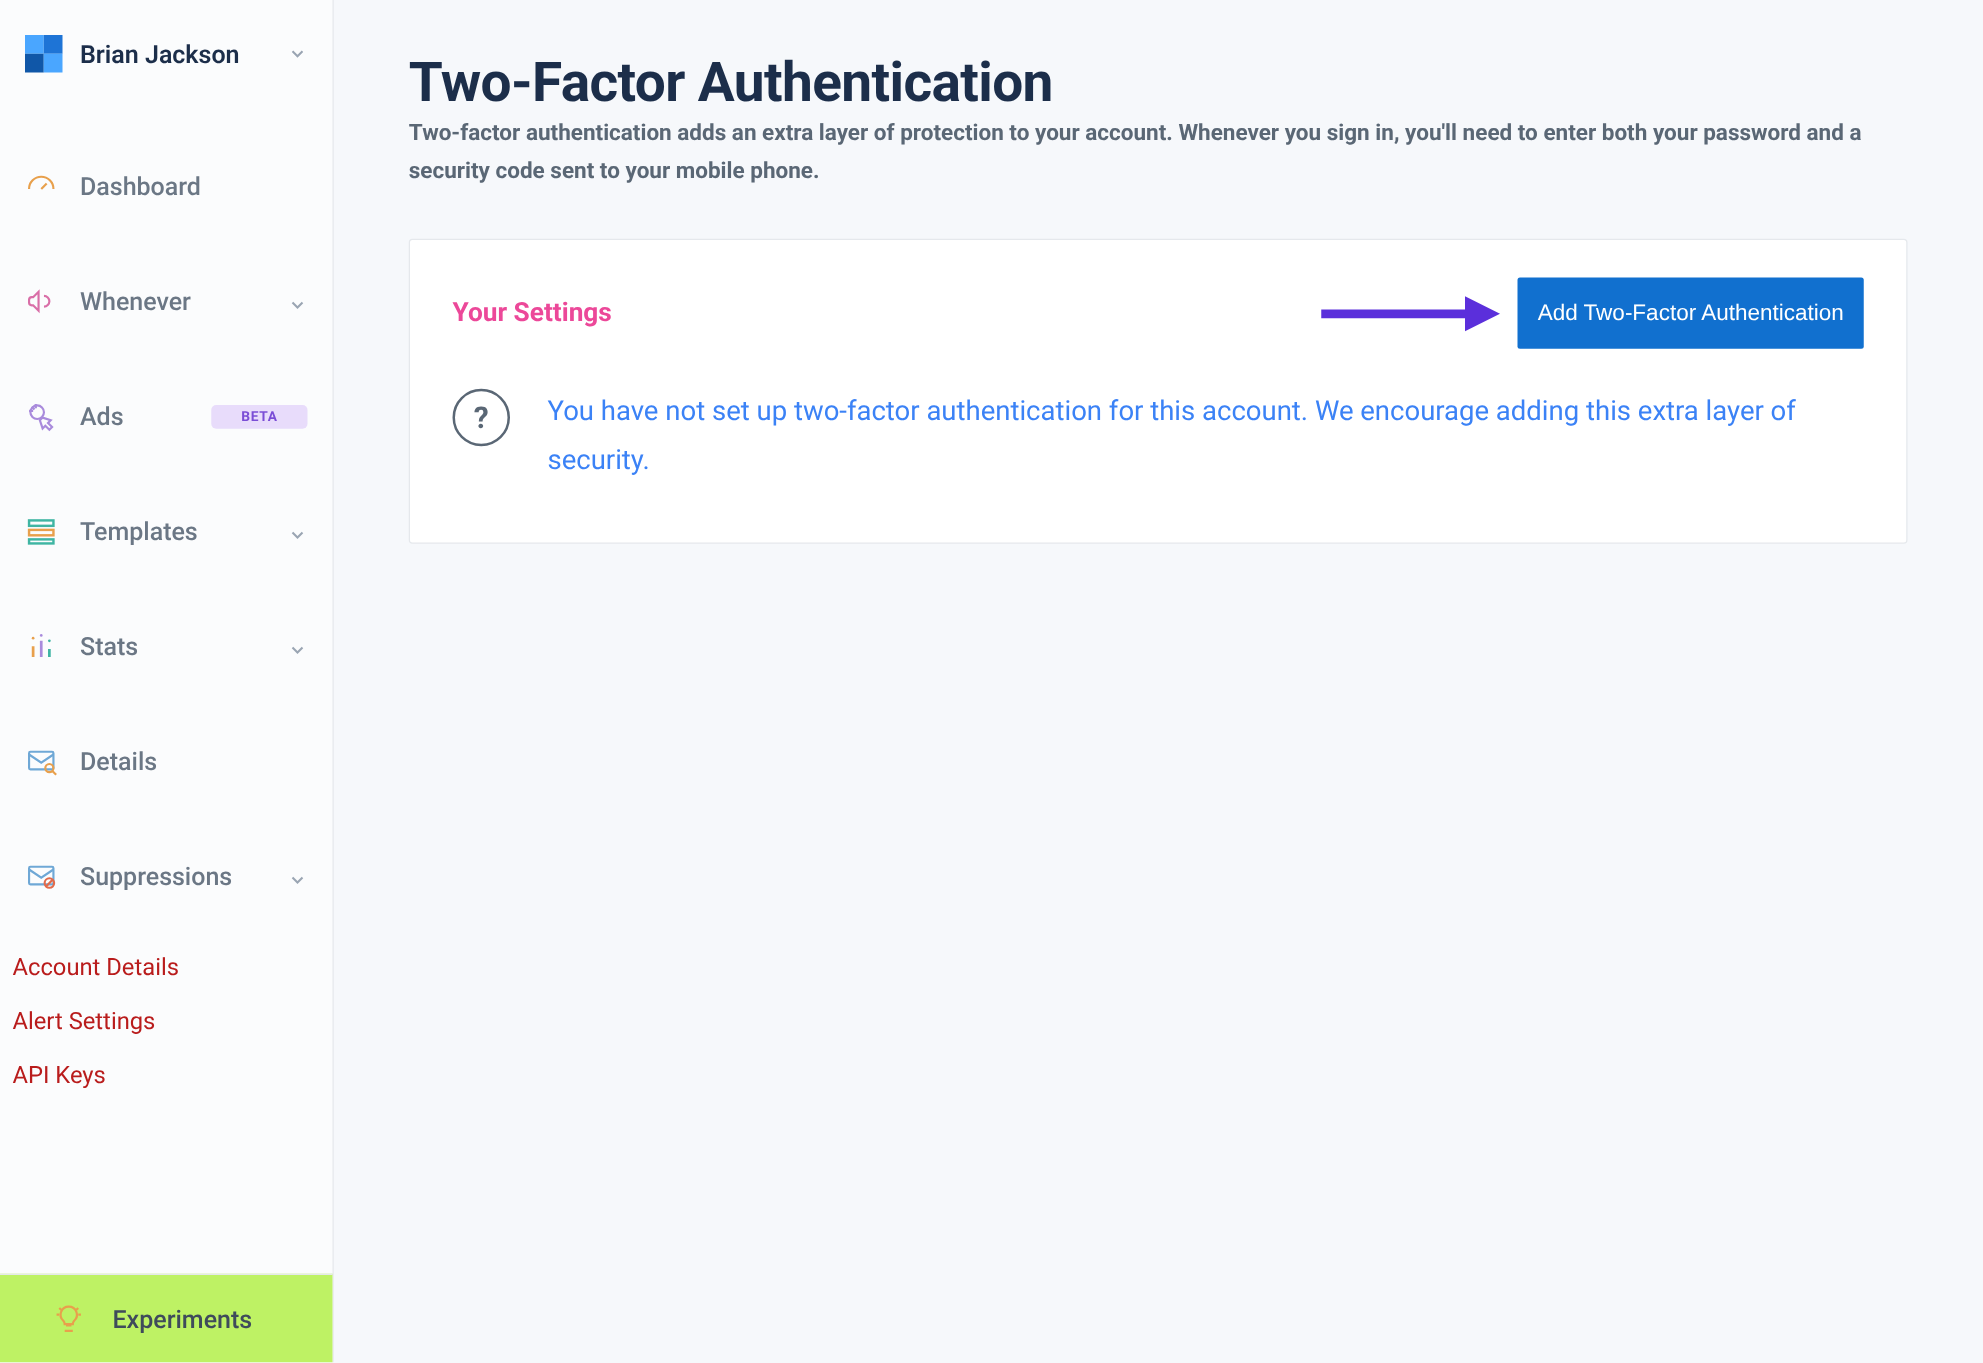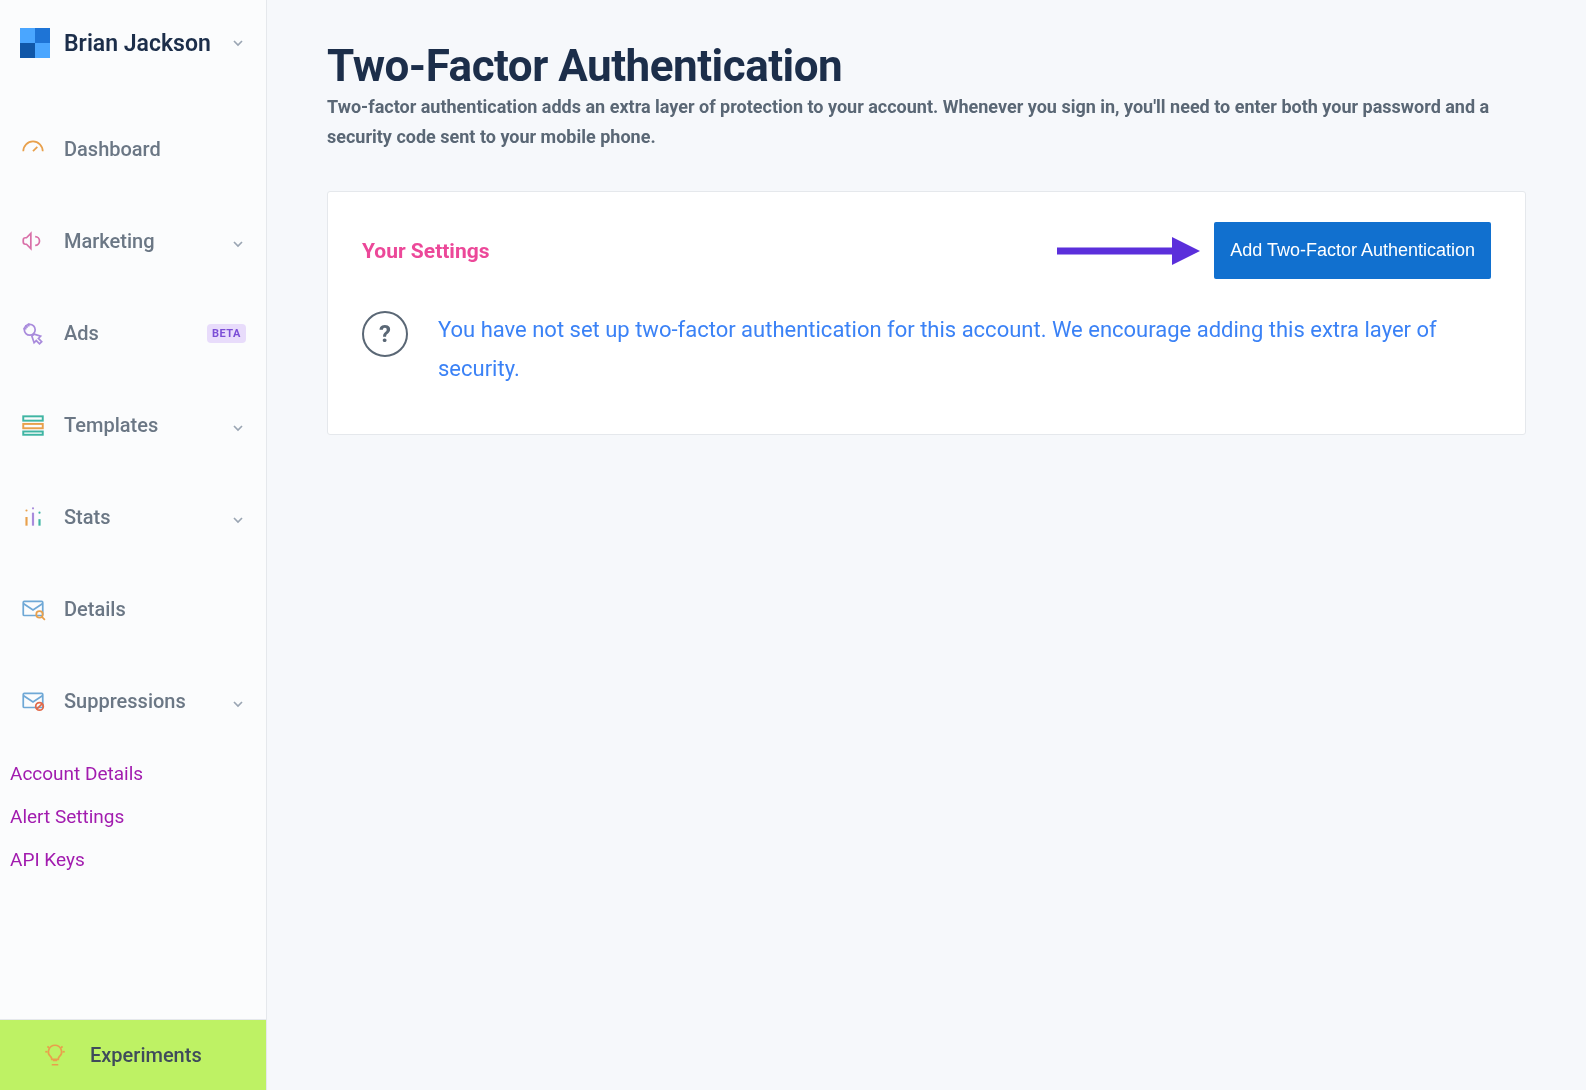--- a/index.html
+++ b/index.html
@@ -46,21 +46,21 @@
       display: flex;
       flex-wrap: wrap;
     }
     .profile .avatar span {
       width: 15px;
       height: 15px;
     }
     .profile .name {
       font-weight: 600;
       color: #1c2e4a;
-      font-size: 23px;
+      font-size: 20px;
       flex: 1;
     }
     .chevron {
       width: 16px;
       height: 16px;
       color: #9aa5b3;
     }
     .nav {
       padding-top: 36px;
     }
@@ -85,30 +85,30 @@
       flex-shrink: 0;
     }
     .nav-item .label {
       flex: 1;
     }
     .badge {
       font-size: 11px;
       font-weight: 700;
       background: #e8dcfb;
       color: #7b4ed6;
-      padding: 3px 5px;
+      padding: 3px 24px;
       border-radius: 4px;
       letter-spacing: 0.5px;
     }
     .subnav {
       padding-left: 10px;
       margin-top: -14px;
     }
     .subnav-item {
-      color: #a21caf;
+      color: #b91c1c;
       font-size: 19px;
       padding: 10px 0;
       cursor: pointer;
     }
     .sidebar-footer {
       border-top: 1px solid #e5e8ec;
       background: #bef264;
       padding: 22px 20px 22px 42px;
       display: flex;
       align-items: center;
@@ -237,21 +237,21 @@
           <span class="label">Dashboard</span>
         </div>
 
         <div class="nav-item">
           <span class="icon">
             <svg viewBox="0 0 24 24" fill="none" stroke="#d96fa8" stroke-width="1.6">
                 <path d="M3 11v2a2 2 0 0 0 2 2h1l4 4V5L6 9H5a2 2 0 0 0-2 2z"></path>
                 <path d="M14 8a4 4 0 0 1 0 8"></path>
               </svg>
           </span>
-          <span class="label">Marketing</span>
+          <span class="label">Whenever</span>
           <span class="chevron">
             <svg viewBox="0 0 24 24" fill="none" stroke="currentColor" stroke-width="2.5">
                 <polyline points="6 9 12 15 18 9"></polyline>
               </svg>
           </span>
         </div>
 
         <div class="nav-item">
           <span class="icon">
             <svg viewBox="0 0 24 24" fill="none" stroke="#a98bdc" stroke-width="1.6">

